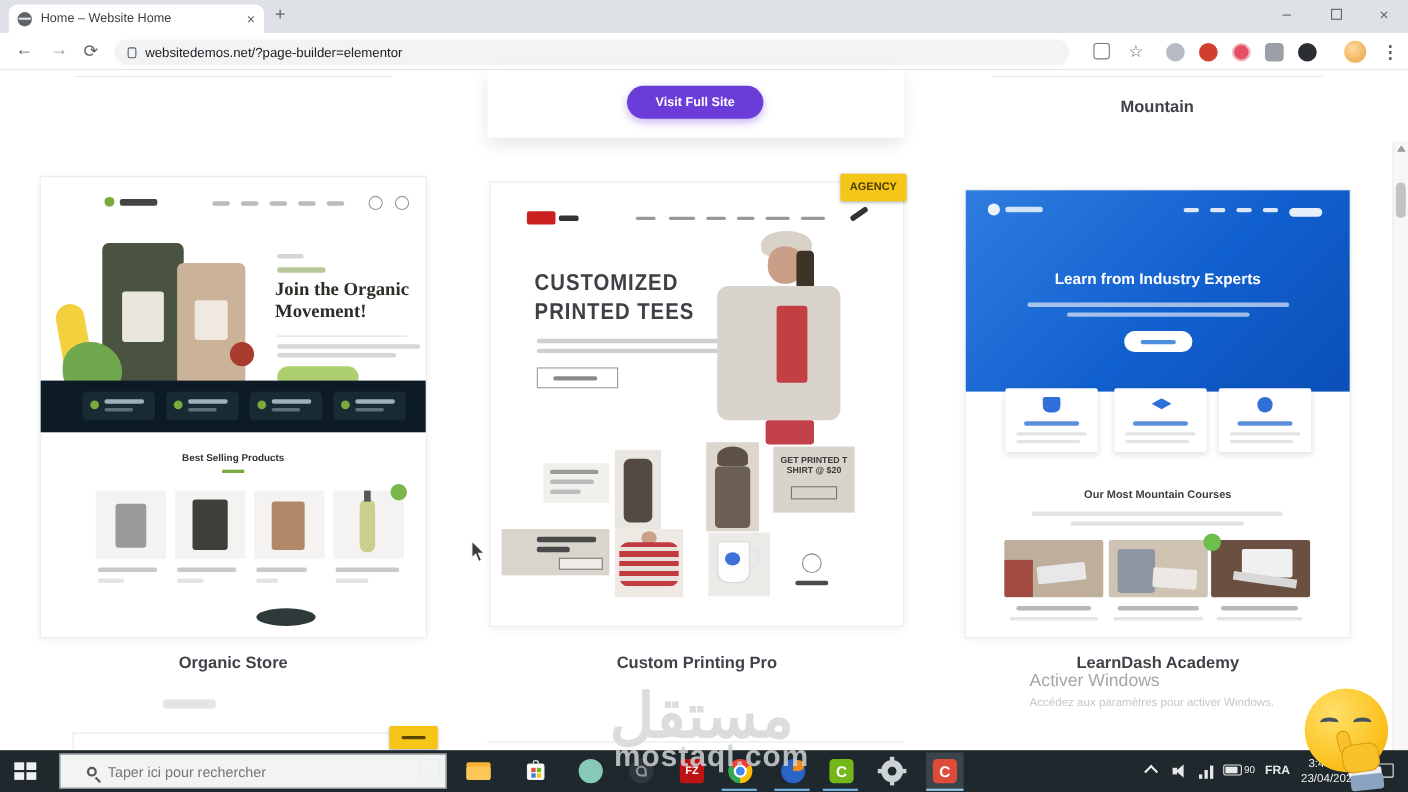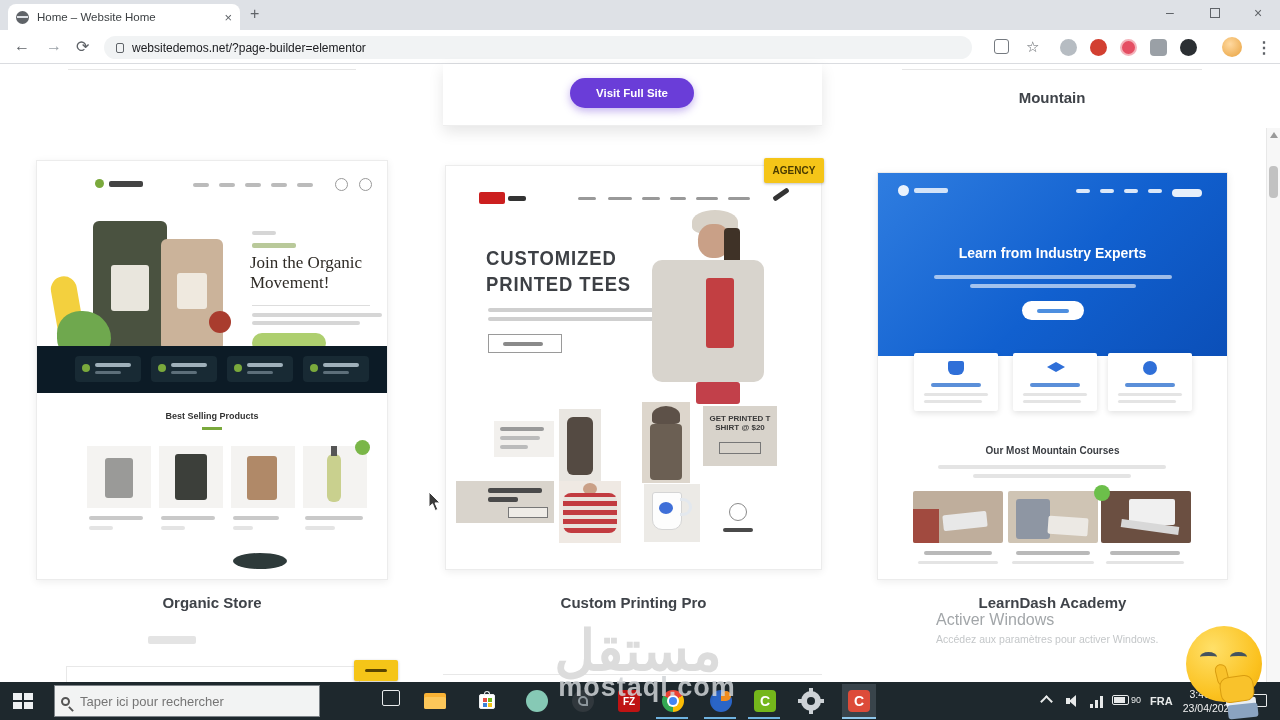--- a/index.html
+++ b/index.html
@@ -33,21 +33,21 @@
 .orgpill .dot{position:absolute;left:7px;top:8px;width:8px;height:8px;border-radius:50%;background:#7aa93c}
 .orgpill .l1{position:absolute;left:20px;top:7px;width:36px;height:4px;background:#9fb0ba;border-radius:2px}
 .orgpill .l2{position:absolute;left:20px;top:15px;width:26px;height:3px;background:#5d6f7a;border-radius:2px}
 .ptile{position:absolute;top:285px;width:64px;height:62px;background:#f4f3f1}
 
 #ldhero{position:absolute;left:0;top:0;width:349px;height:183px;background:linear-gradient(135deg,#2f7de0 0%,#1160cf 55%,#0b4fb8 100%)}
 .ldcard{position:absolute;top:180px;width:84px;height:58px;background:#fff;box-shadow:0 2px 6px rgba(0,0,0,.12);border-radius:2px}
 .ldthumb{position:absolute;top:318px;width:90px;height:52px;border-radius:2px;overflow:hidden}
 
 #taskbar{position:absolute;left:0;top:682px;width:1280px;height:38px;background:#1e282d}
-#tsearch{position:absolute;left:54px;top:3px;width:266px;height:32px;background:#f2f3f3;border:1px solid #7c8287;display:flex;align-items:center;padding:0 6px;gap:10px}
+#tsearch{position:absolute;left:54px;top:3px;width:352px;height:32px;background:#f2f3f3;border:1px solid #7c8287;display:flex;align-items:center;padding:0 24px;gap:10px}
 #tsearch input{border:0;outline:0;background:transparent;font-size:13px;color:#444;font-family:"Liberation Sans",sans-serif;width:250px}
 .tico{position:absolute;top:8px;width:22px;height:22px}
 .underln{position:absolute;top:35px;height:2px;background:#6fb3e0}
 .trayico{position:absolute;color:#e8eaea}
 .lettericon{display:flex;align-items:center;justify-content:center;color:#fff;font-weight:bold}
 
 .chrome{width:22px;height:22px;border-radius:50%;background:conic-gradient(from -60deg,#ea4335 0 33.3%,#fbbc05 0 66.6%,#34a853 0 100%);position:relative}
 .chrome .w{position:absolute;left:5px;top:5px;width:12px;height:12px;border-radius:50%;background:#fff}
 .chrome .b{position:absolute;left:2px;top:2px;width:8px;height:8px;border-radius:50%;background:#4285f4}
 
@@ -132,21 +132,21 @@
       <div class="a" style="left:18px;top:115px;width:26px;height:74px;background:#f3d03e;border-radius:13px;transform:rotate(-10deg)"></div>
       <div class="a" style="left:56px;top:60px;width:74px;height:130px;background:#4a5240;border-radius:6px"></div>
       <div class="a" style="left:74px;top:104px;width:38px;height:46px;background:#e9e6dd;border-radius:3px"></div>
       <div class="a" style="left:124px;top:78px;width:62px;height:112px;background:#cbb39a;border-radius:6px"></div>
       <div class="a" style="left:140px;top:112px;width:30px;height:36px;background:#efe9df;border-radius:3px"></div>
       <div class="a" style="left:20px;top:150px;width:54px;height:52px;background:#6fa84e;border-radius:45% 55% 50% 50%"></div>
       <div class="a" style="left:172px;top:150px;width:22px;height:22px;background:#a93c2e;border-radius:50%"></div>
 
       <div class="ph" style="left:215px;top:70px;width:24px;height:4px"></div>
       <div class="ph" style="left:215px;top:82px;width:44px;height:5px;background:#b9c99a"></div>
-      <div class="serif a" style="left:213px;top:92px;width:145px;font-size:17px;font-weight:normal;color:#2f2b26;line-height:1.2">Join the Organic Movement!</div>
+      <div class="serif a" style="left:213px;top:92px;width:145px;font-size:17px;font-weight:bold;color:#2f2b26;line-height:1.2">Join the Organic Movement!</div>
       <div class="hline" style="left:215px;top:144px;width:118px;background:#ddd"></div>
       <div class="ph" style="left:215px;top:152px;width:130px;height:4px"></div>
       <div class="ph" style="left:215px;top:160px;width:108px;height:4px"></div>
       <div class="a" style="left:215px;top:172px;width:74px;height:20px;background:#aecf6f;border-radius:10px"></div>
 
       <div id="orgstrip">
         <div class="orgpill" style="left:38px">
             <span class="dot"></span>
             <span class="l1"></span>
             <span class="l2"></span>

